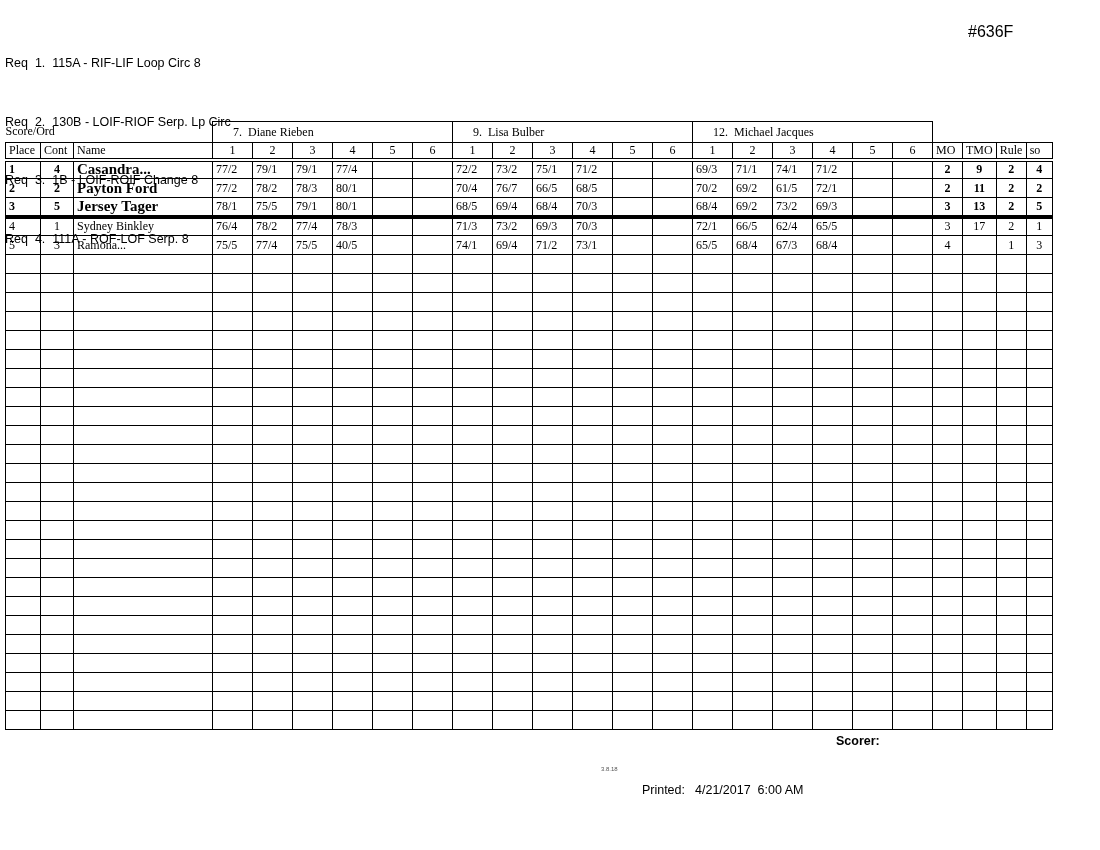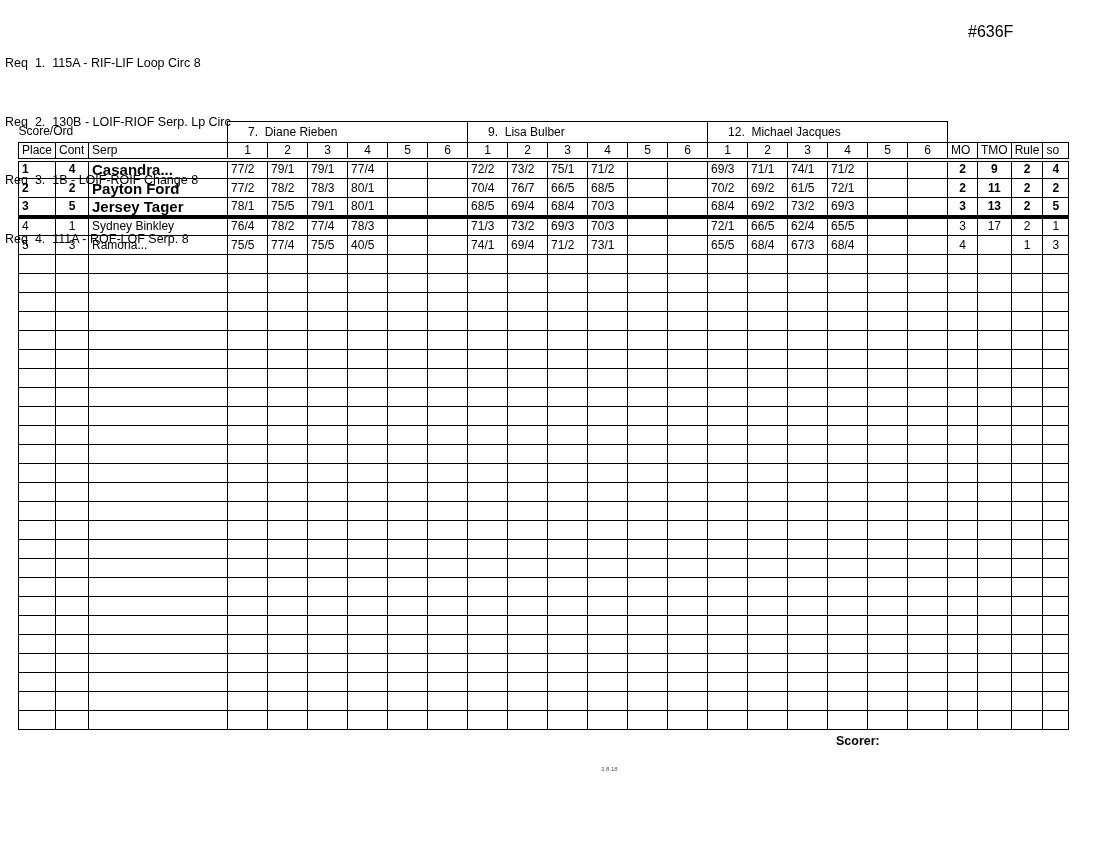--- a/index.html
+++ b/index.html
@@ -12,21 +12,21 @@
   .req-list { position:absolute; left:5px; top:15px; font-size:12.5px; line-height:19.5px; white-space:pre; }
   
   .hdr-block { position:absolute; left:0; top:20px; width:1100px; text-align:center; }
   .title   { font-size:17px; font-weight:bold; letter-spacing:0.2px; }
   .venue   { font-size:14px; margin-top:6px; white-space:pre; }
   .event   { font-size:19px; font-weight:bold; margin-top:6px; }
   .repline { font-size:15.5px; margin-top:5px; }
   .event-num { position:absolute; left:968px; top:23px; font-size:16px; font-weight:normal; }
 
   
-  table.score { position:absolute; left:18px; top:121px; border-collapse:collapse; table-layout:fixed; }
+  table.score { position:absolute; left:5px; top:121px; border-collapse:collapse; table-layout:fixed;font-family:Liberation Serif, serif; }
   table.score td {
     border:1px solid #000; height:19px; font-size:12px; line-height:13px;
     padding:0 3px; overflow:hidden; white-space:pre; vertical-align:middle;
   }
   tr.judges td  { height:21px; }
   tr.judges td.judge { padding-left:20px; }
   tr.judges td.nob { border:none; }
   tr.judges td.corner { padding-left:0; vertical-align:middle; }
   tr.colhdr td { height:17px; border-bottom:4px double #000; }
   td.ctr { text-align:center; padding:0 1px; }
@@ -90,21 +90,21 @@
         <tr class="judges">
           <td class="nob corner" colspan="3">Score/Ord</td>
           <td class="judge" colspan="6">7.  Diane Rieben</td>
           <td class="judge" colspan="6">9.  Lisa Bulber</td>
           <td class="judge" colspan="6">12.  Michael Jacques</td>
           <td class="nob" colspan="4"></td>
         </tr>
         <tr class="colhdr">
           <td class="place">Place</td>
           <td>Cont</td>
-          <td>Serp</td>
+          <td>Name</td>
           <td class="ctr">1</td>
           <td class="ctr">2</td>
           <td class="ctr">3</td>
           <td class="ctr">4</td>
           <td class="ctr">5</td>
           <td class="ctr">6</td>
           <td class="ctr thickL">1</td>
           <td class="ctr">2</td>
           <td class="ctr">3</td>
           <td class="ctr">4</td>
@@ -928,15 +928,18 @@
           <td></td>
           <td class="thickL"></td>
           <td></td>
           <td></td>
           <td></td>
         </tr>
       </tbody>
   </table>
 
   <div class="version">3.8.18</div>
+  <div class="printed">
+    <span>Printed:</span><span class="val">4/21/2017  6:00 AM</span>
+  </div>
   <div class="scorer">Scorer:</div>
 
 </div>
 
 </body></html>

